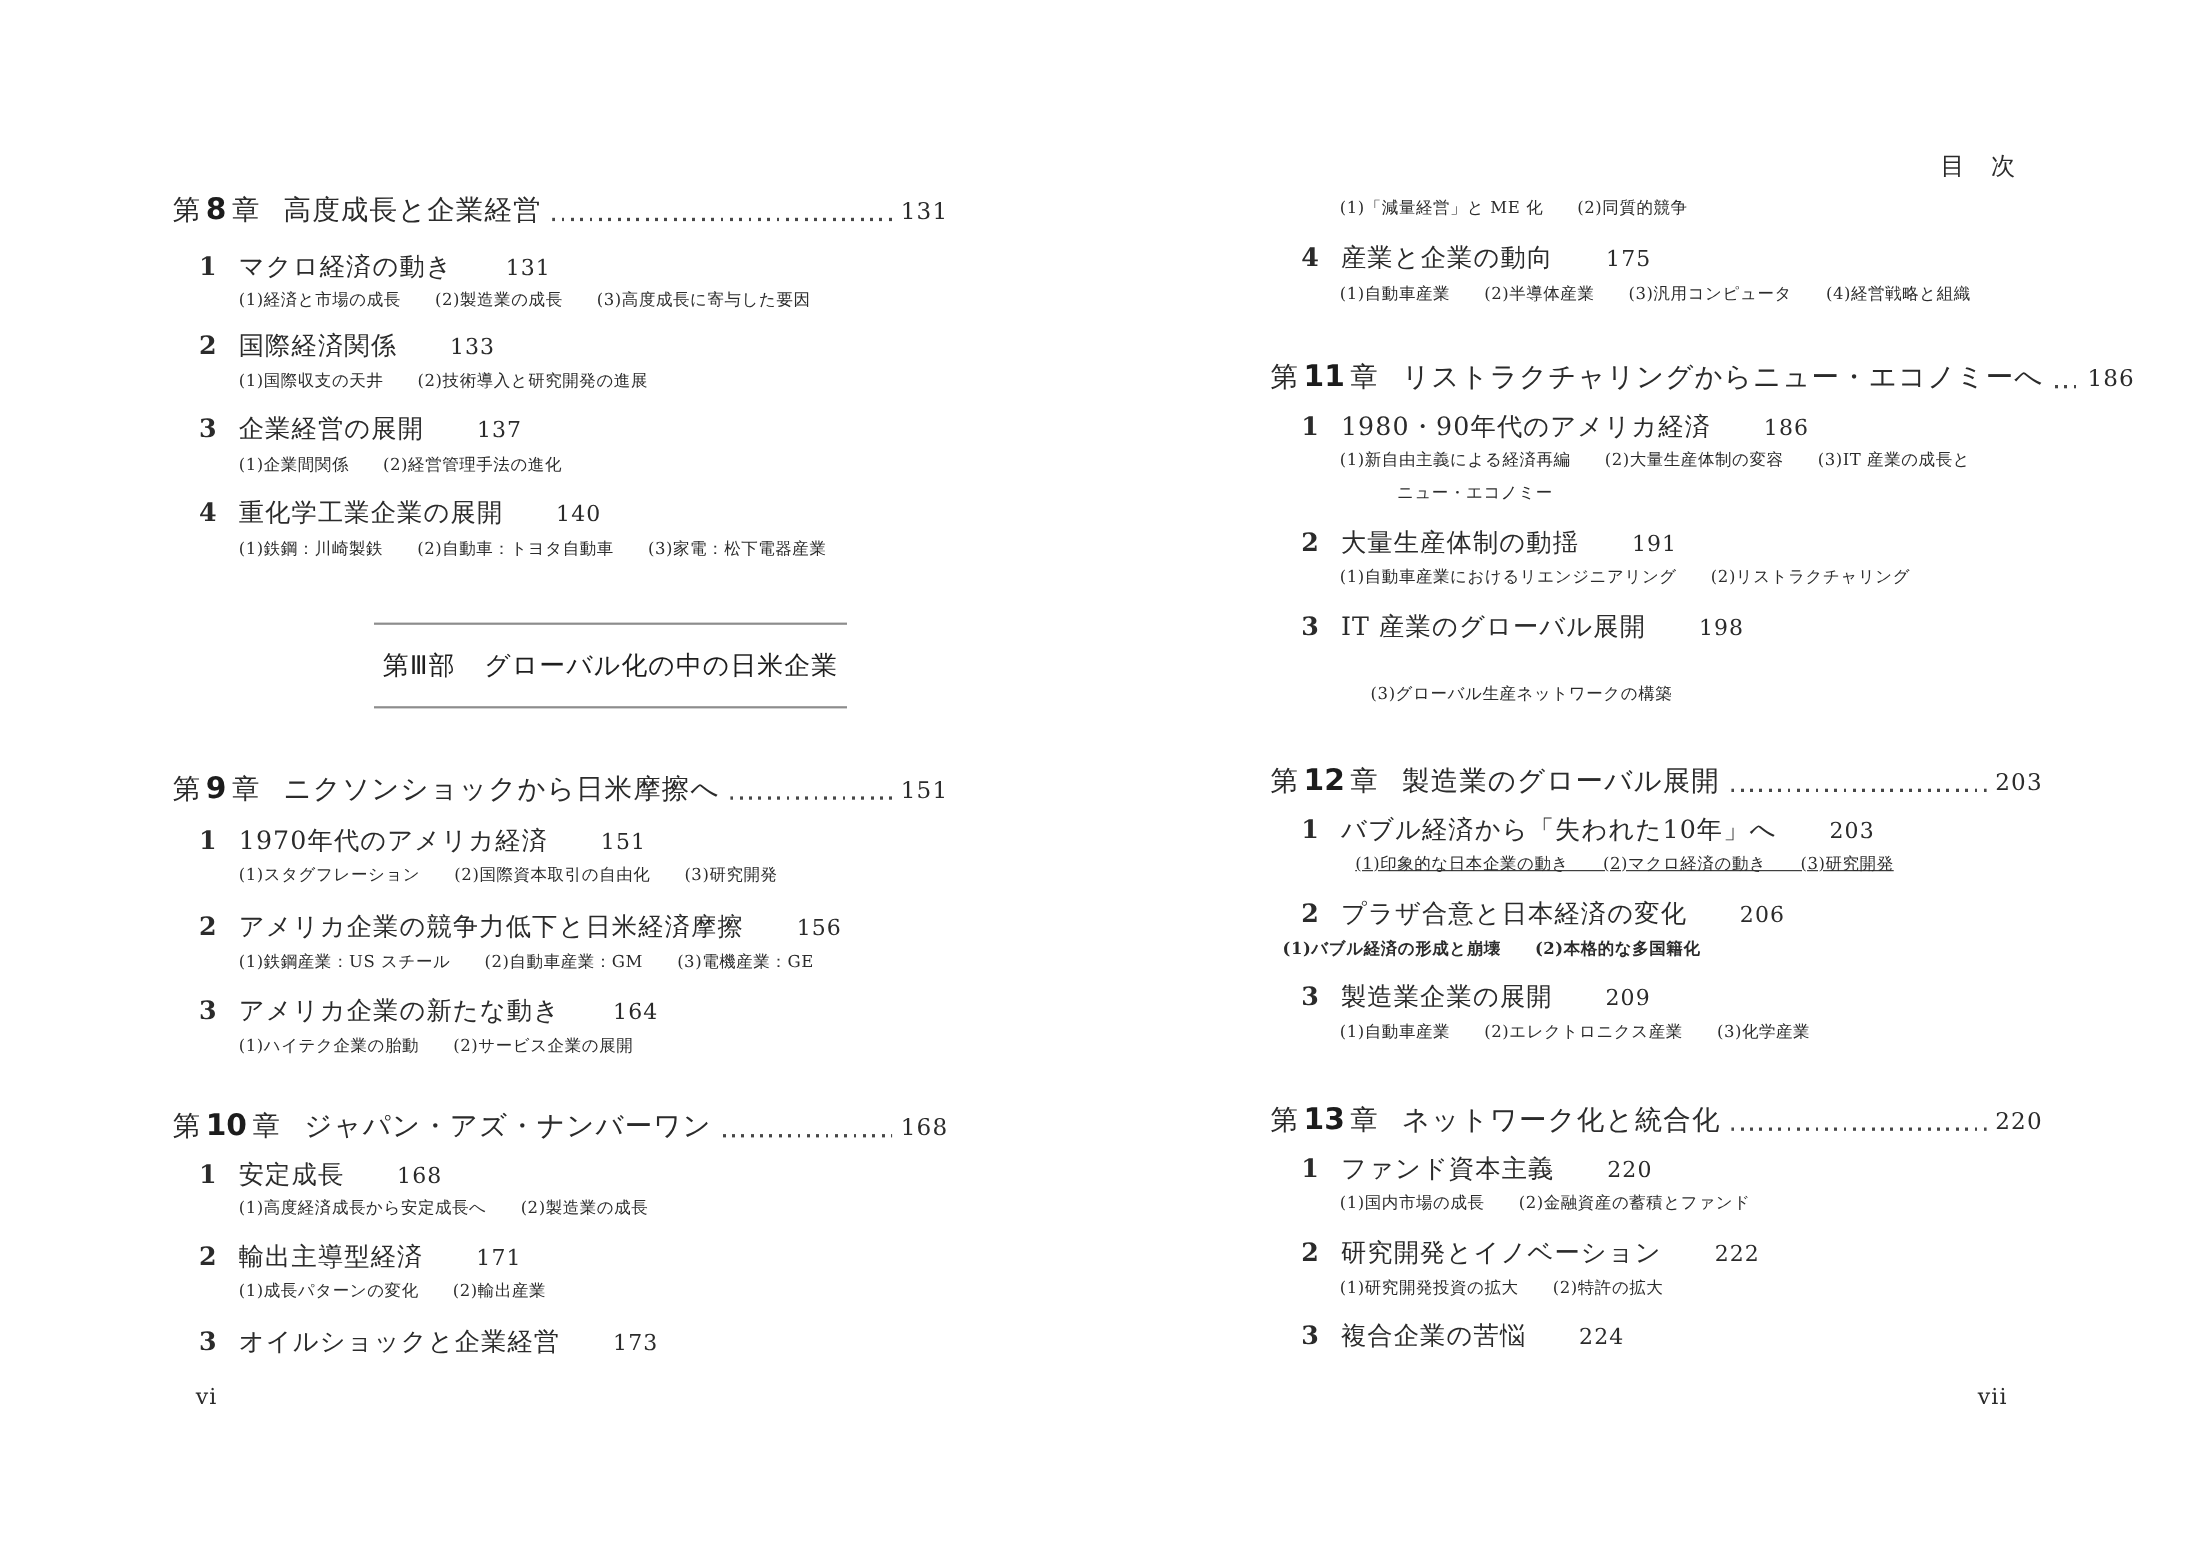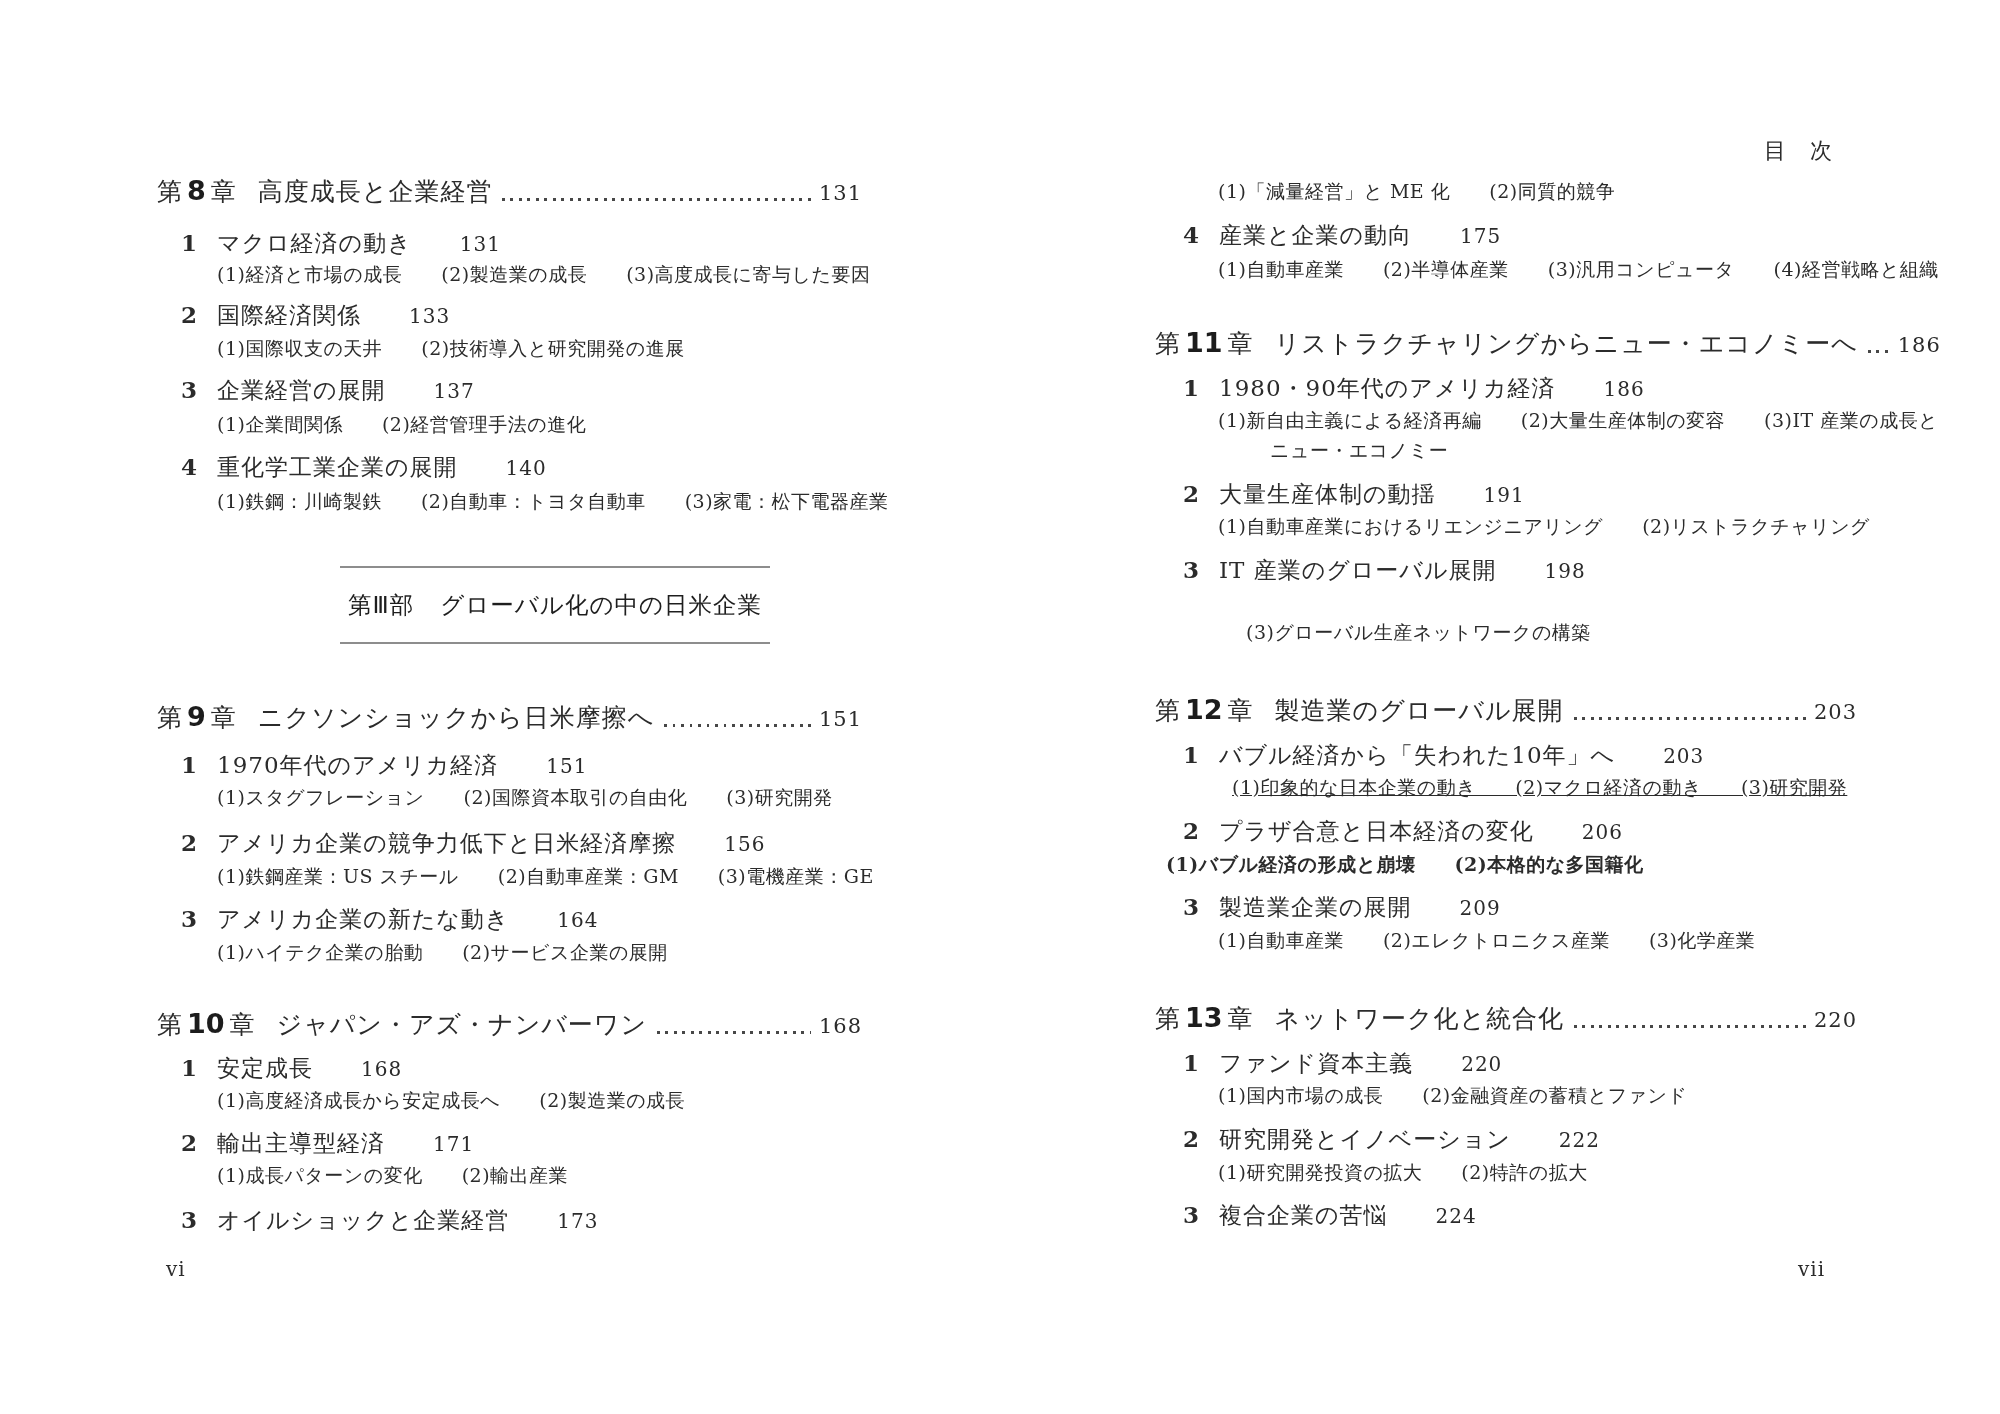--- a/index.html
+++ b/index.html
@@ -30,21 +30,21 @@
     flex:1 1 auto;min-width:22px;height:3px;
     align-self:flex-end;margin:0 8px 7px 10px;
     background-image:repeating-linear-gradient(to right,#474747 0 2.6px,transparent 2.6px 8.5px);
   }
   .ch-page{font-size:21px;letter-spacing:1px;}
   
   .sec{font-size:23px;letter-spacing:1px;}
   .sec-num{display:inline-block;width:36px;font-weight:700;letter-spacing:0;}
   .sec-page{margin-left:48px;font-size:20px;letter-spacing:1px;}
   
-  .sub{font-size:19px;letter-spacing:0.5px;}
+  .sub{font-size:15px;letter-spacing:0.5px;}
   
   .part-box{
     position:absolute;
     display:flex;justify-content:center;align-items:center;
     border-top:2px solid #8d8d8d;border-bottom:2px solid #8d8d8d;
     font-family:"DejaVu Sans","Liberation Sans",sans-serif;
     font-size:23.5px;color:#1e1e1e;letter-spacing:1px;margin-left:48px;
   }
   .part-label{margin-right:26px;}
   
@@ -156,21 +156,21 @@
     <span class="sec-page">171</span>
   </div>
   <div class="row sub" style="top:1164px;left:217px;">(1)成長パターンの変化　　(2)輸出産業</div>
 
   <div class="row sec" style="top:1206px;left:181px;">
     <span class="sec-num">3</span>
     <span class="sec-title">オイルショックと企業経営</span>
     <span class="sec-page">173</span>
   </div>
 
-  <div class="folio" style="top:1257px;left:166px;">vi</div>
+  <div class="folio" style="top:1257px;left:178px;">vi</div>
 
   <div class="toc-head" style="top:136px;left:1764px;">目　次</div>
 
   <div class="row sub" style="top:180px;left:1218px;">(1)「減量経営」と ME 化　　(2)同質的競争</div>
 
   <div class="row sec" style="top:221px;left:1183px;">
     <span class="sec-num">4</span>
     <span class="sec-title">産業と企業の動向</span>
     <span class="sec-page">175</span>
   </div>

